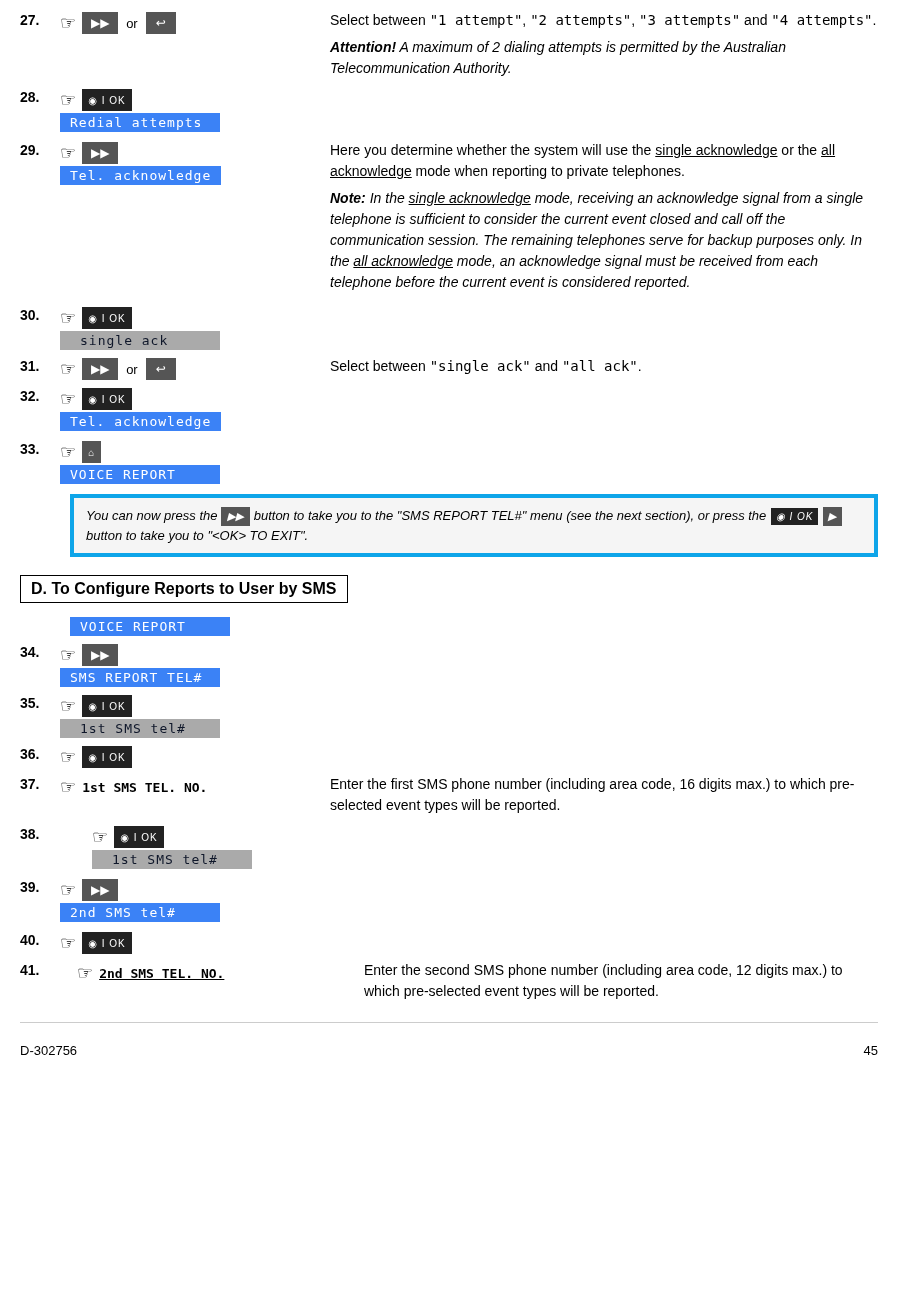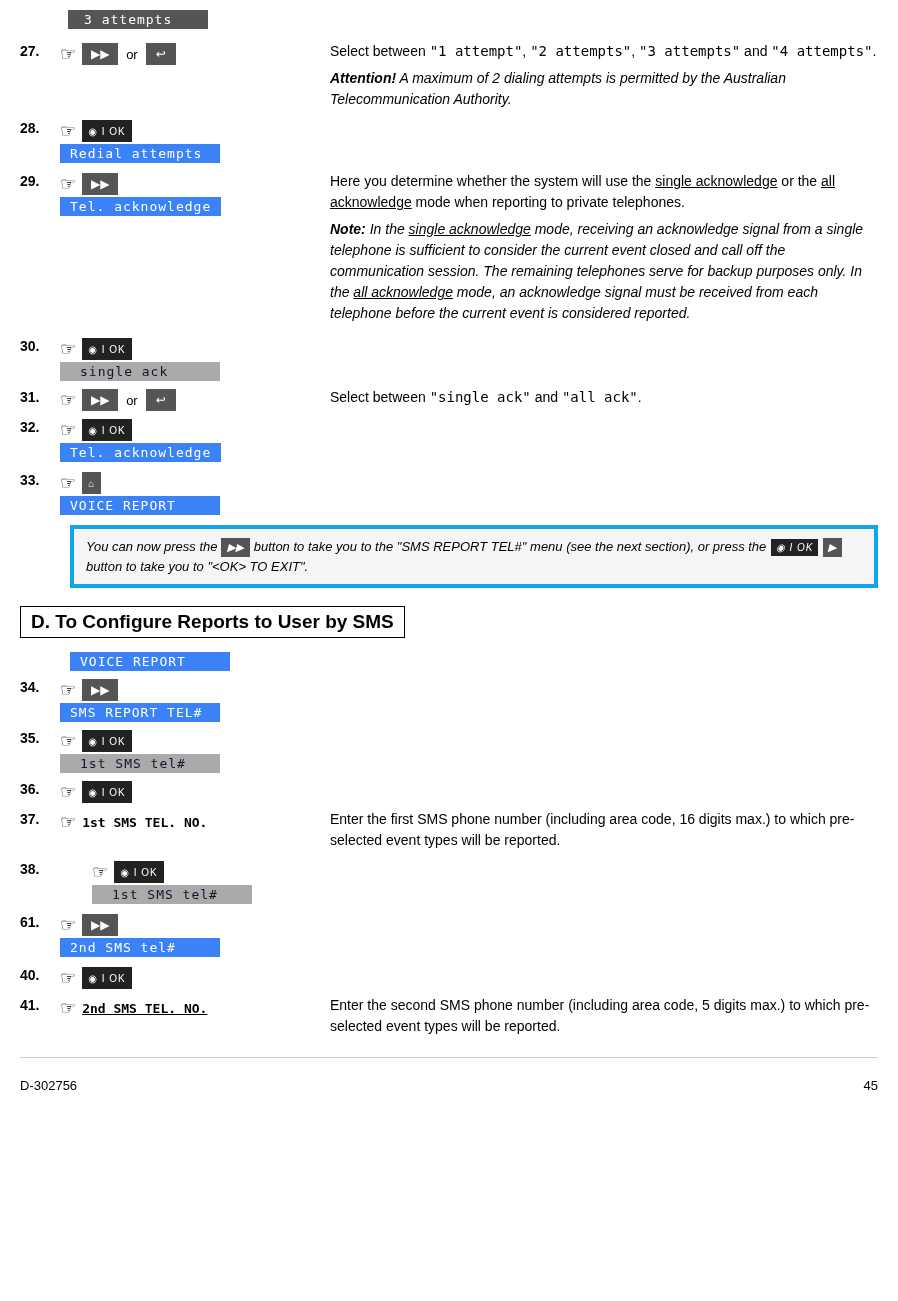--- a/index.html
+++ b/index.html
@@ -116,21 +116,21 @@
     }
     .or-text {
       font-size: 13px;
       margin: 0 4px;
     }
     
     .section-header {
       border: 1.5px solid #000;
       padding: 4px 10px;
       font-weight: bold;
-      font-size: 19px;
+      font-size: 16px;
       display: inline-block;
       margin: 8px 0 6px 0;
     }
     
     .note-box {
       background: #f5f5f5;
       border: 4px solid #0ea5e9;
       font-style: italic;
       font-size: 13px;
       padding: 8px 12px;
@@ -198,28 +198,20 @@
       display: flex;
       flex-direction: column;
       align-items: flex-start;
     }
   </style>
 </head>
 <body>
 
 <div class="page-content">
 
-  <div style="margin-bottom:8px;">
-    <div style="display:flex; align-items:center; gap:8px;">
-      <div style="width:40px;"></div>
-      <div class="visual-with-label">
-        <div class="top-display">3 attempts</div>
-      </div>
-    </div>
-  </div>
 
   <div class="row">
     <div class="step-num">27.</div>
     <div class="step-visual">
       <div class="btn-row">
         <span class="hand-icon">☞</span>
         <span class="btn-forward">▶▶</span>
         <span class="or-text">or</span>
         <span class="btn-back">↩</span>
       </div>
@@ -379,21 +371,21 @@
       <div class="btn-row">
         <span class="hand-icon">☞</span>
         <span class="btn-ok">◉ I OK</span>
       </div>
       <div class="display-label-light">1st SMS tel#</div>
     </div>
     <div class="step-desc"></div>
   </div>
 
   <div class="row" style="margin-top:8px;">
-    <div class="step-num">61.</div>
+    <div class="step-num">39.</div>
     <div class="step-visual">
       <div class="btn-row">
         <span class="hand-icon">☞</span>
         <span class="btn-forward">▶▶</span>
       </div>
       <div class="display-label">2nd SMS tel#</div>
     </div>
     <div class="step-desc"></div>
   </div>
 
@@ -401,30 +393,30 @@
     <div class="step-num">40.</div>
     <div class="step-visual">
       <div class="btn-row">
         <span class="hand-icon">☞</span>
         <span class="btn-ok">◉ I OK</span>
       </div>
     </div>
     <div class="step-desc"></div>
   </div>
 
-  <div class="row" style="margin-top:0;">
+  <div class="row" style="margin-top:0;gap:17px;">
     <div class="step-num">41.</div>
     <div class="step-visual">
       <div class="btn-row">
         <span class="hand-icon">☞</span>
         <span style="font-family:monospace; font-size:13px; font-weight:bold;text-decoration:underline;">2nd SMS TEL. NO.</span>
       </div>
     </div>
     <div class="step-desc">
-      Enter the second SMS phone number (including area code, 5 digits max.) to which pre-selected event types will be reported.
+      Enter the second SMS phone number (including area code, 12 digits max.) to which pre-selected event types will be reported.
     </div>
   </div>
 
   <div class="footer">
     <span>D-302756</span>
     <span>45</span>
   </div>
 
 </div>
 

